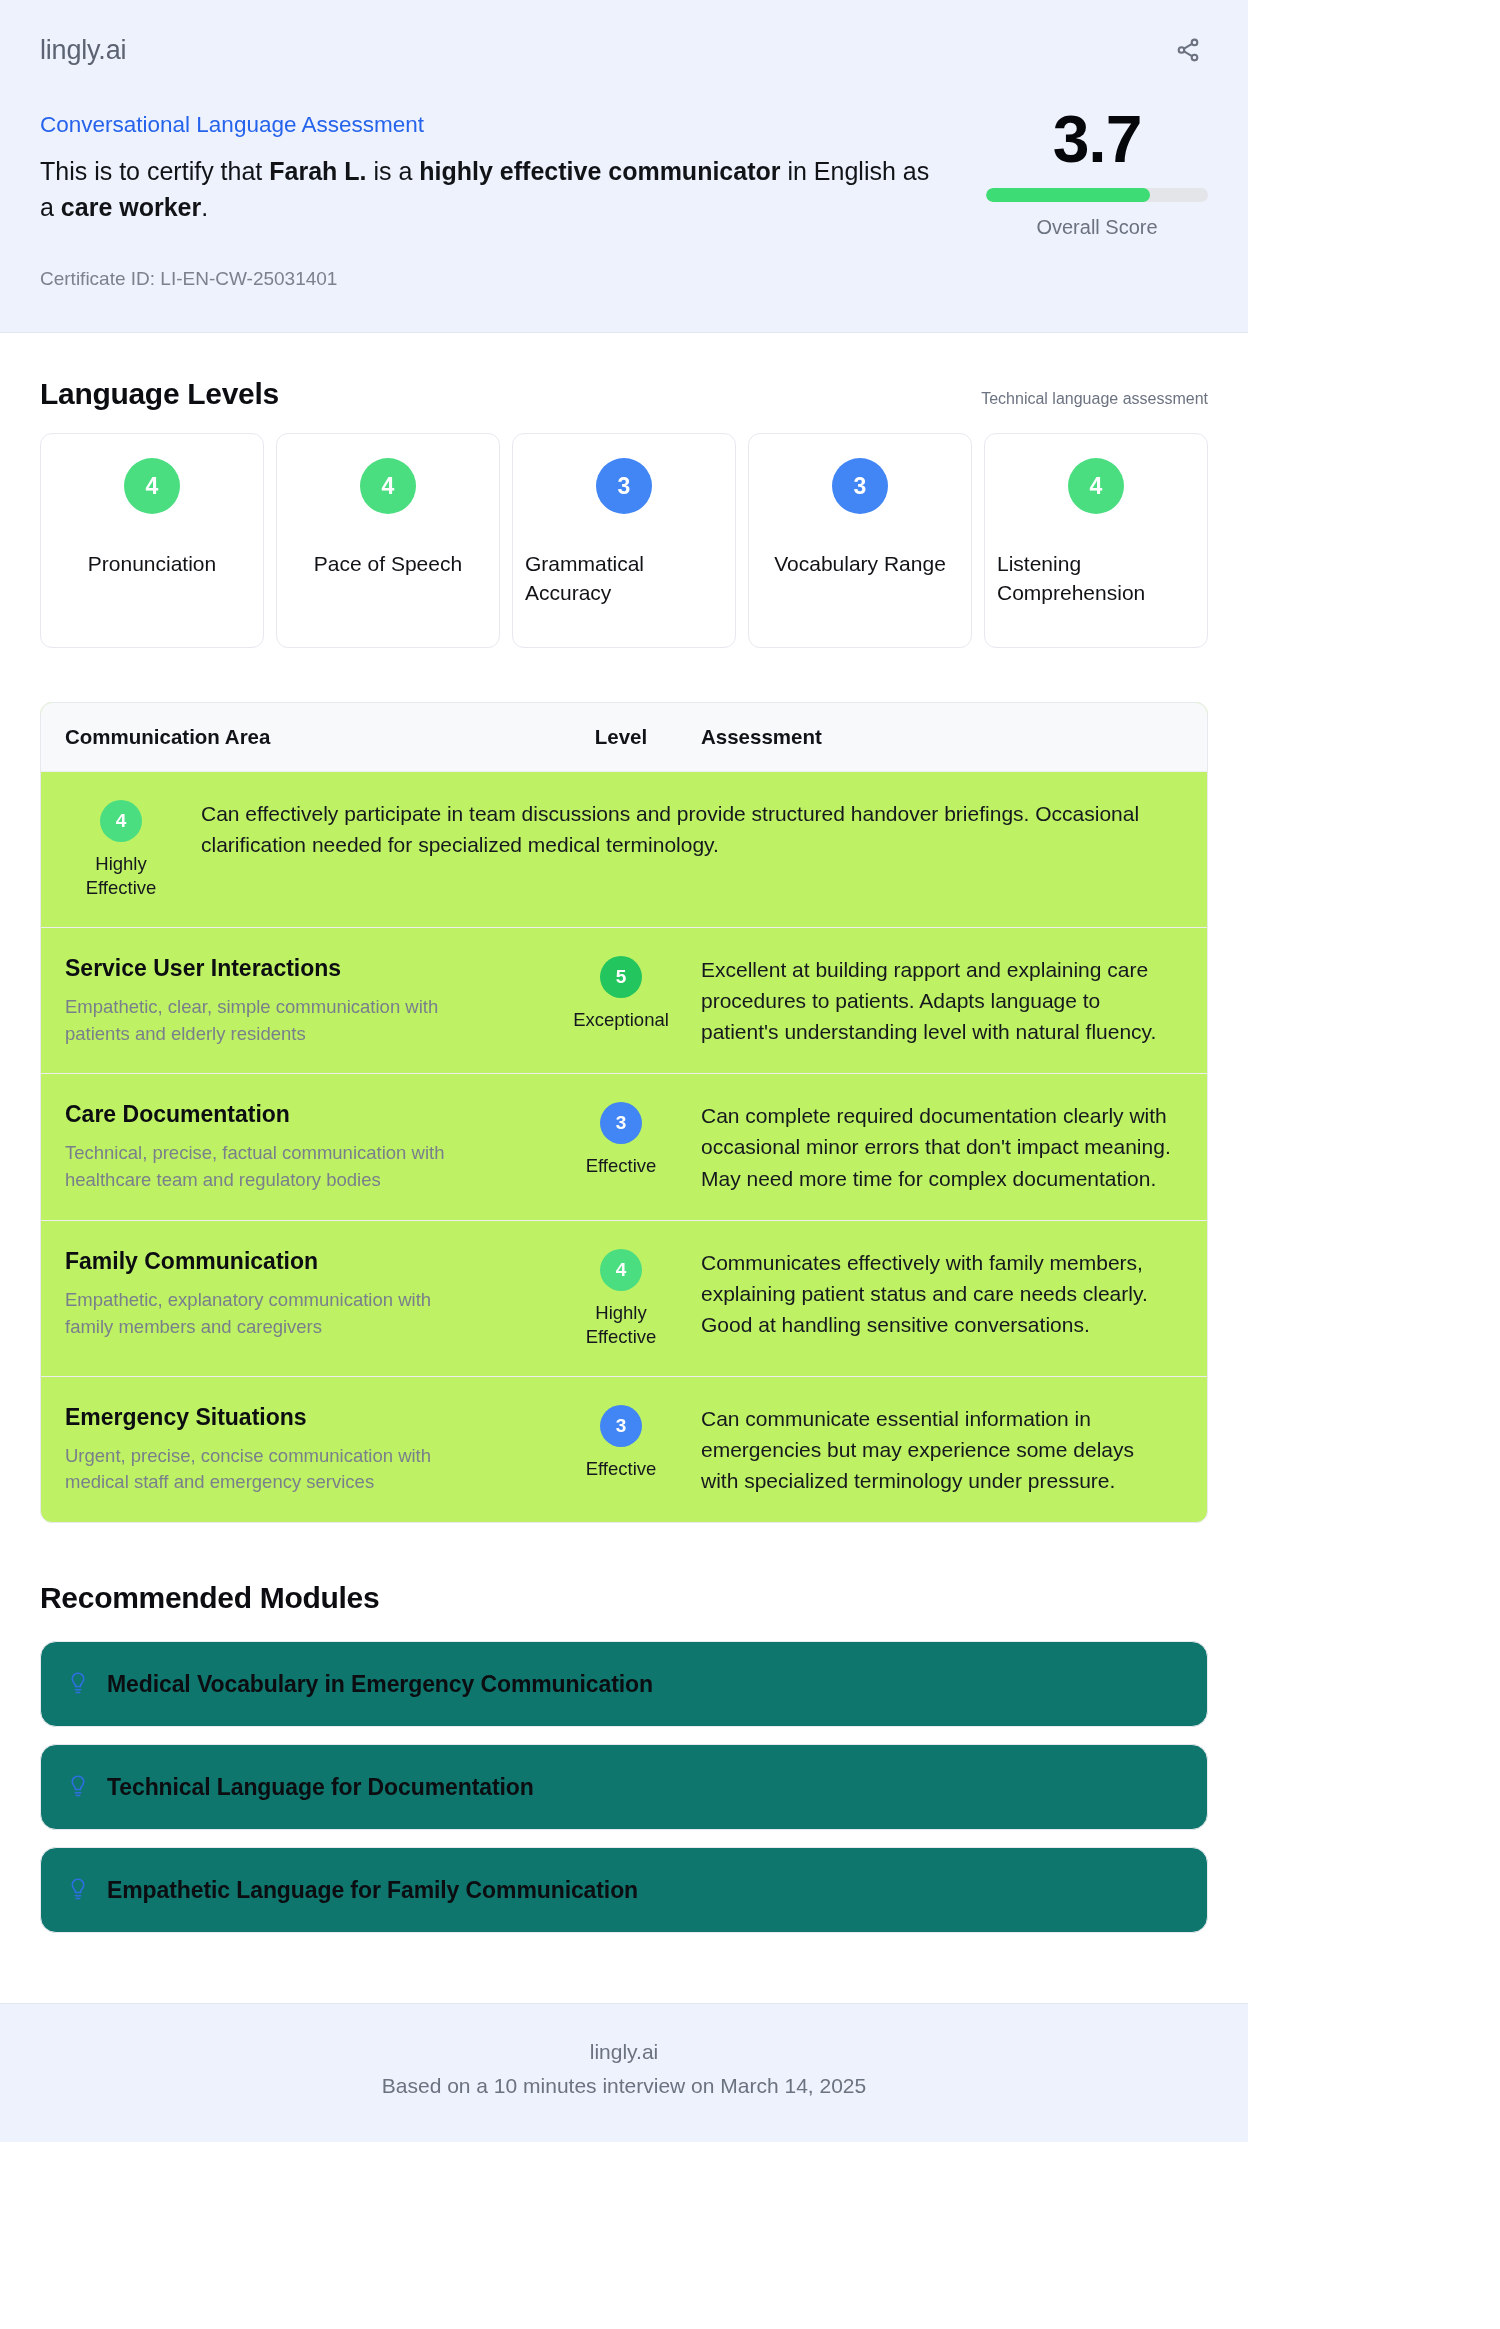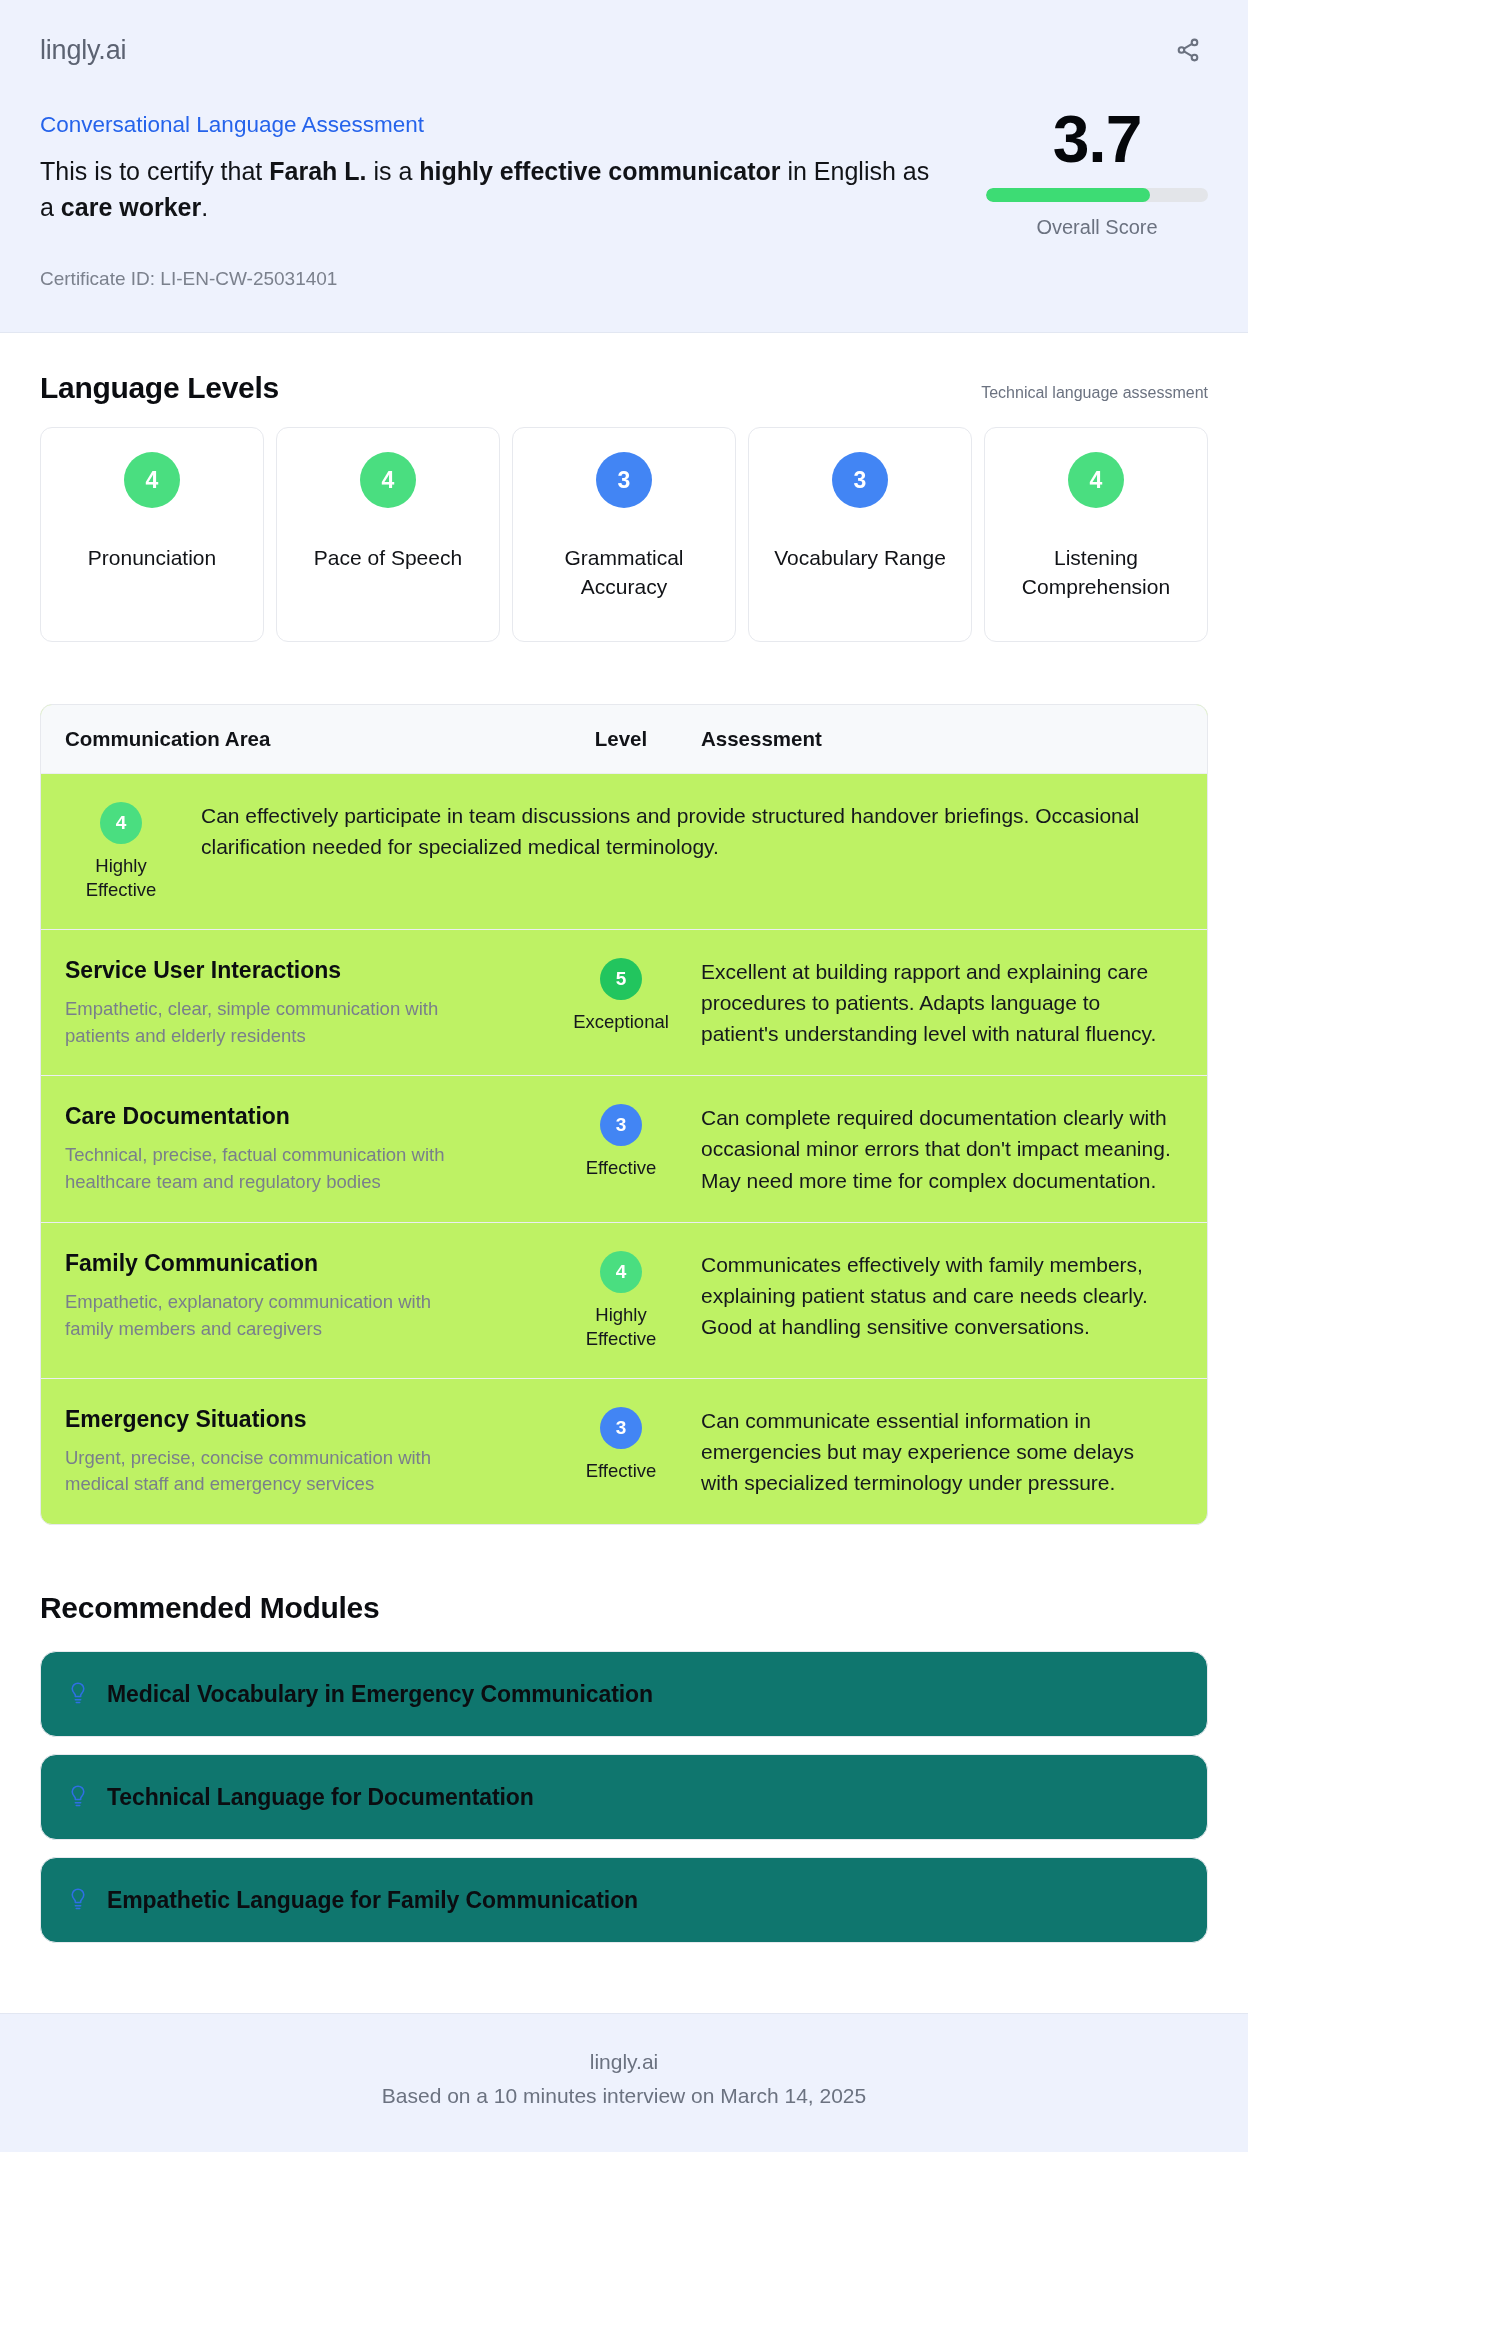--- a/index.html
+++ b/index.html
@@ -108,21 +108,21 @@
     border-radius: 7px;
     background: #3ddc74;
   }
   .score-caption {
     margin-top: 14px;
     font-size: 20px;
     color: #6b7280;
   }
 
   
-  .section { padding: 14px 40px; }
+  .section { padding: 0 40px; margin-top: 6px; }
   #language-levels-section { padding-top: 38px; }
 
   .section-head {
     display: flex;
     align-items: baseline;
     justify-content: space-between;
     margin-bottom: 22px;
   }
   .section-title {
     font-size: 30px;
@@ -159,21 +159,20 @@
     color: #ffffff;
     font-size: 23px;
     font-weight: 700;
     margin-bottom: 36px;
     flex: 0 0 auto;
   }
 
   .level-label {
     font-size: 21px;
     color: #111317;
-    text-align: center;
     line-height: 1.36;
     max-width: 200px;
   }
 
   
   #comm-areas-section { padding-top: 48px; }
 
   .comm-table {
     border: 1px solid #e7e9ee;
     border-radius: 12px;

